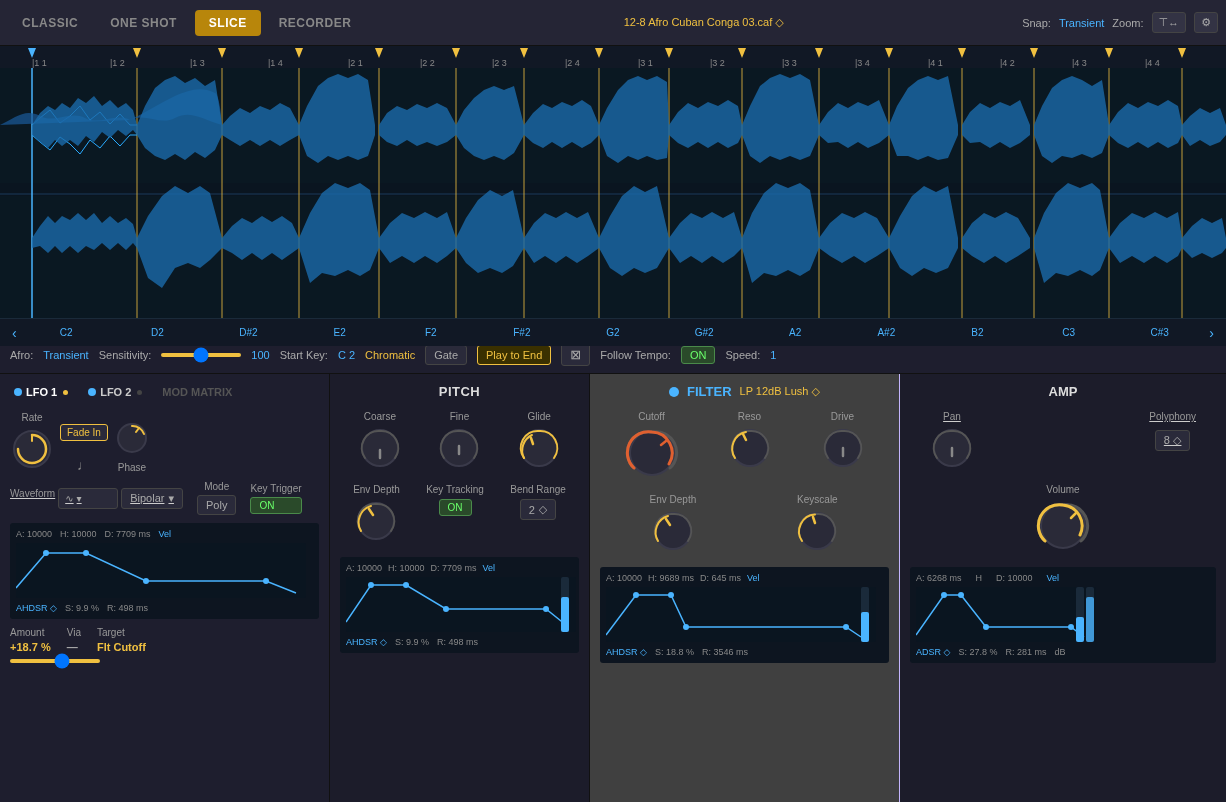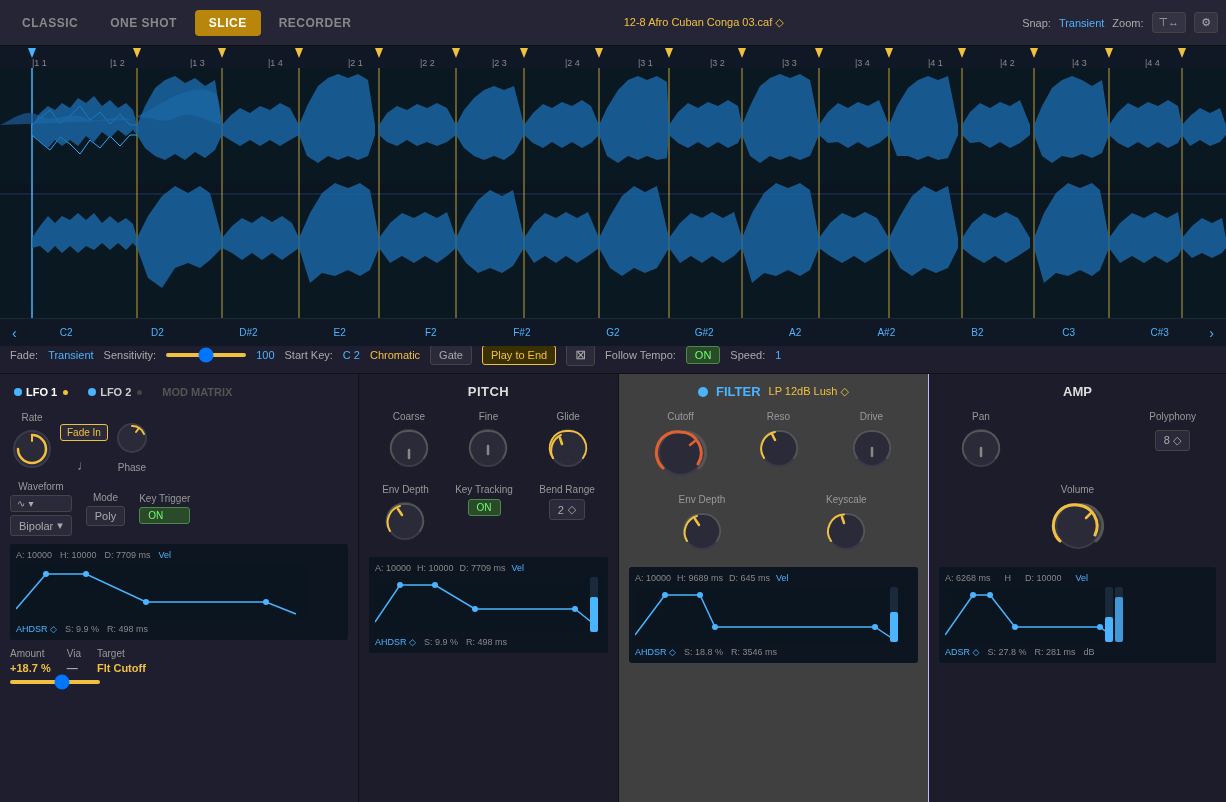--- a/index.html
+++ b/index.html
@@ -174,21 +174,21 @@
     
     .bottom-section {
       flex: 1;
       display: flex;
       background: #1a1a28;
       overflow: hidden;
     }
 
     
     .lfo-panel {
-      width: 359px;
+      width: 330px;
       background: #1e1e2e;
       border-right: 1px solid #111;
       padding: 10px;
       flex-shrink: 0;
     }
 
     .panel-tabs {
       display: flex;
       gap: 4px;
       margin-bottom: 12px;
@@ -734,21 +734,21 @@
       <span class="key-label">A2</span>
       <span class="key-label">A#2</span>
       <span class="key-label">B2</span>
       <span class="key-label">C3</span>
       <span class="key-label">C#3</span>
       <span class="nav-arrow">›</span>
     </div>
   </div>
 
   <div class="mode-bar">
-    <span class="label">Fade:</span>
+    <span class="label">Afro:</span>
     <span class="value" style="cursor:pointer;">Transient</span>
     <span class="label">Sensitivity:</span>
     <input type="range" class="mini-slider" value="100" min="0" max="200" style="">
     <span class="value">100</span>
     <span class="label">Start Key:</span>
     <span class="value" style="cursor:pointer;">C 2</span>
     <span class="yellow" style="cursor:pointer;">Chromatic</span>
     <button class="btn-small">Gate</button>
     <button class="btn-small active-yellow">Play to End</button>
     <button class="btn-small" style="font-size:13px;">⊠</button>
@@ -802,21 +802,21 @@
               <path d="M 18 6 A 12 12 0 0 1 30 14" fill="none" stroke="#f0c040" stroke-width="2" stroke-linecap="round"></path>
               <line x1="25" y1="8" x2="22" y2="12" stroke="#f0c040" stroke-width="2" stroke-linecap="round"></line>
             </svg>
           </div>
           <span class="knob-label">Phase</span>
         </div>
       </div>
 
       
       <div style="display:flex; gap:6px; align-items:center; margin-bottom:8px;">
-        <div style="display:flex; flex-direction:column; gap:3px;">
+        <div style="display:flex; flex-direction:row; gap:3px;text-decoration:underline;">
           <span class="knob-label">Waveform</span>
           <div class="waveform-selector">
             <span>∿</span>
             <span>▾</span>
           </div>
           <div class="dropdown-pill">
             <span>Bipolar</span>
             <span>▾</span>
           </div>
         </div>
@@ -1050,21 +1050,21 @@
           <span style="color:#4ab4ff; cursor:pointer;">AHDSR ◇</span>
           <span>S: 18.8 %</span>
           <span>R: 3546 ms</span>
         </div>
       </div>
     </div>
 
     <div class="amp-panel">
       <div class="amp-title">AMP</div>
 
-      <div style="display:flex; justify-content:space-between; margin-bottom:12px; padding:0 20px;">
+      <div style="display:flex; justify-content:space-between; margin-bottom:12px; padding:0 20px;text-decoration:underline;">
         <div class="knob-group">
           <span class="knob-label">Pan</span>
           <div>
             <svg width="44" height="44" viewBox="0 0 44 44">
               <circle cx="22" cy="22" r="18" fill="#2a2a38" stroke="#3a3a4a" stroke-width="2"></circle>
               <path d="M 7 32 A 17 17 0 0 1 22 5 A 17 17 0 0 1 37 32" fill="none" stroke="#555" stroke-width="2" stroke-linecap="round"></path>
               <line x1="22" y1="30" x2="22" y2="22" stroke="#888" stroke-width="2.5" stroke-linecap="round"></line>
             </svg>
           </div>
         </div>

